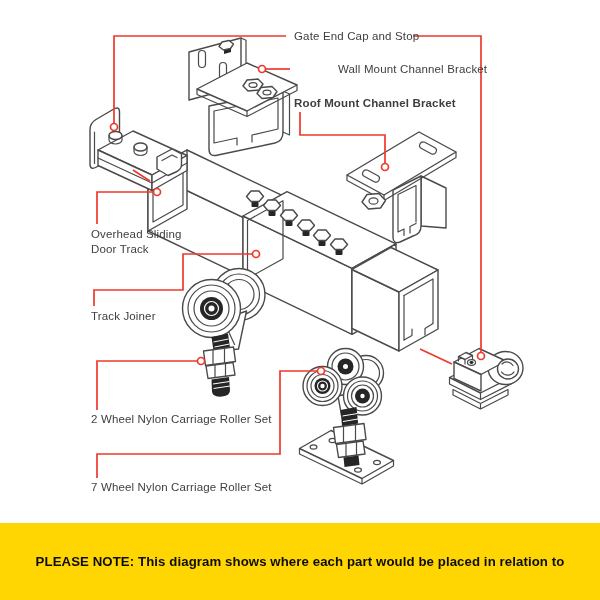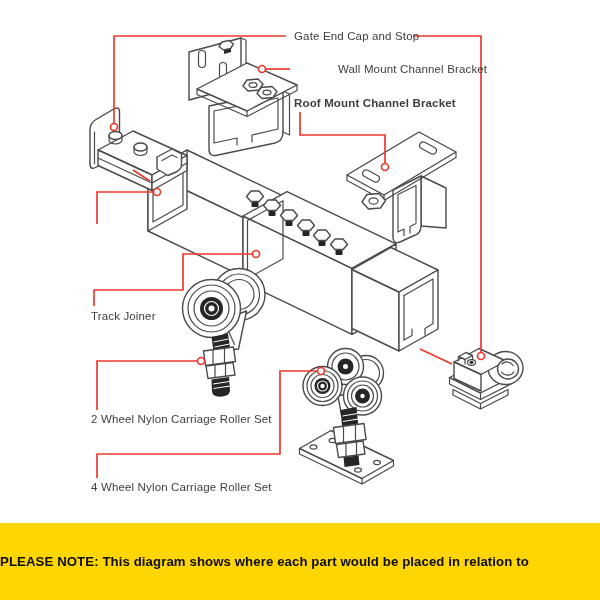--- a/index.html
+++ b/index.html
@@ -4,21 +4,21 @@
 <style>
   html,body{margin:0;padding:0;background:#ffffff;}
   .stage{position:relative;width:600px;height:600px;background:#fff;overflow:hidden;
          font-family:"Liberation Sans", sans-serif;}
   .diagram{position:absolute;left:0;top:0;width:600px;height:523px;}
   .diagram svg{position:absolute;left:0;top:0;}
   .lbl{position:absolute;font-size:11.5px;line-height:15px;color:#3e3e3e;
        letter-spacing:.15px;white-space:nowrap;}
   .lbl.wrap{white-space:normal;width:102px;}
   .note-banner{position:absolute;left:0;top:523px;width:600px;height:77px;background:#ffd502;
-       display:flex;flex-direction:column;justify-content:center;align-items:flex-start;}
+       display:flex;flex-direction:column;justify-content:center;align-items:center;}
   .note-line{font-size:13.2px;font-weight:bold;color:#0d0d0d;line-height:25px;
        letter-spacing:.1px;text-align:center;}
   
   .fw{fill:#ffffff;stroke:#4a4a4a;stroke-width:1.4;stroke-linejoin:round;stroke-linecap:round;}
   .ln{fill:none;stroke:#4a4a4a;stroke-width:1.2;stroke-linejoin:round;stroke-linecap:round;}
   .wf{fill:#ffffff;stroke:#4a4a4a;stroke-width:1.2;}
   .dk{fill:#262626;stroke:none;}
   .th{fill:none;stroke:#ffffff;stroke-width:1;}
   .red{fill:none;stroke:#ee392d;stroke-width:1.7;}
   .dot{fill:#ffffff;stroke:#ee392d;stroke-width:1.7;}
@@ -218,21 +218,22 @@
         <circle class="dot" cx="157" cy="192" r="3.5"></circle>
         <circle class="dot" cx="256" cy="254" r="3.5"></circle>
         <circle class="dot" cx="201" cy="361" r="3.5"></circle>
         <circle class="dot" cx="321" cy="371" r="3.5"></circle>
       </g>
     </svg>
 
     <div class="lbl" style="left:294px;top:29px;">Gate End Cap and Stop</div>
     <div class="lbl" style="left:294px;top:62px;margin-left:44px;">Wall Mount Channel Bracket</div>
     <div class="lbl" style="left:294px;top:96px;font-weight:bold;">Roof Mount Channel Bracket</div>
+    <div class="lbl wrap" style="left:91px;top:227px;">Overhead Sliding Door Track</div>
     <div class="lbl" style="left:91px;top:309px;text-align:right;">Track Joiner</div>
     <div class="lbl" style="left:91px;top:412px;">2 Wheel Nylon Carriage Roller Set</div>
-    <div class="lbl" style="left:91px;top:480px;">4 Wheel Nylon Carriage Roller Set</div>
+    <div class="lbl" style="left:91px;top:480px;">7 Wheel Nylon Carriage Roller Set</div>
   </div>
 
   <div class="note-banner">
     <div class="note-line">PLEASE NOTE: This diagram shows where each part would be placed in relation to</div>
   </div>
 </div>
 
 </body></html>

